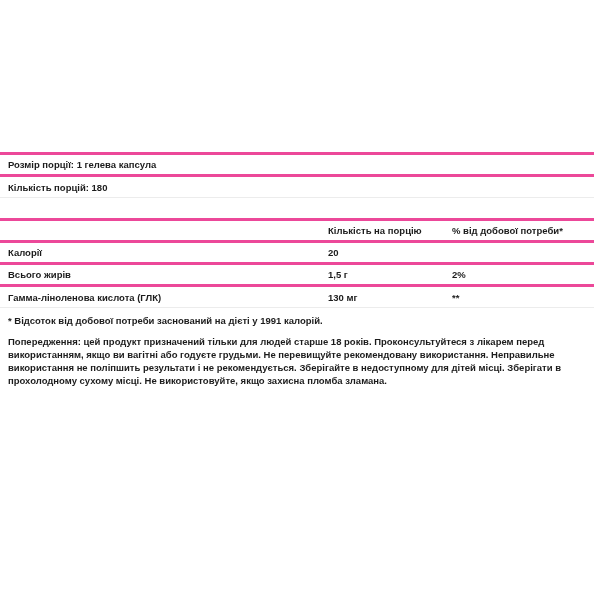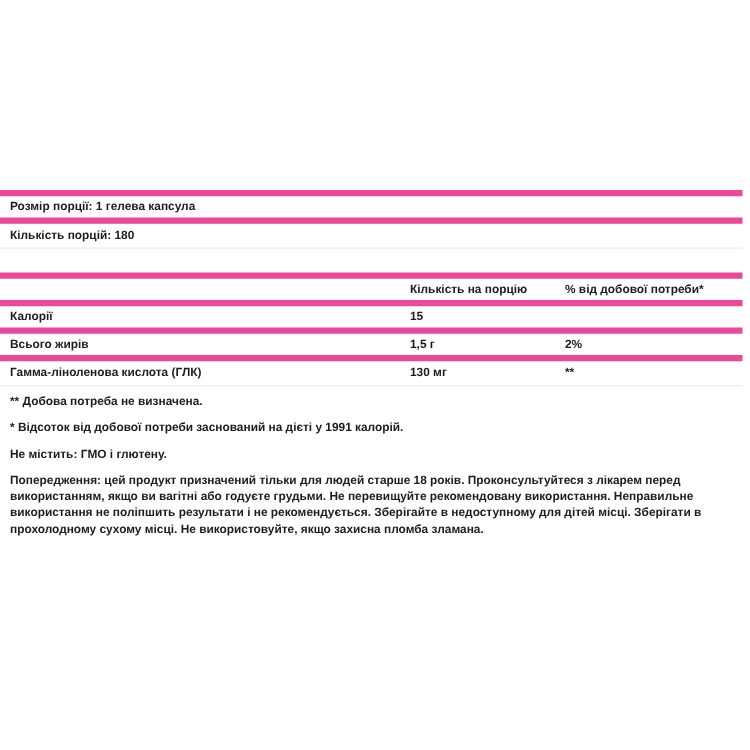--- a/index.html
+++ b/index.html
@@ -19,21 +19,21 @@
       top: 152px;
       width: 594px;
     }
     .info-table {
       width: 594px;
       border-collapse: collapse;
     }
     .info-table td {
       height: 22px;
       padding: 0 0 0 8px;
-      border-top: 5px solid #ec4899;
+      border-top: 3px solid #ec4899;
       vertical-align: middle;
       white-space: nowrap;
     }
     .info-table tr.last td { border-bottom: 1px solid #ececec; }
     .spacer td { border-top: none; height: 22px; }
     .col1 { width: 320px; }
     .col2 { width: 124px; }
     .col3 { width: 150px; }
     .notes {
       padding: 0 8px;
@@ -62,35 +62,33 @@
     <tr class="spacer">
       <td colspan="3" style="border-top:1px solid #ececec;"></td>
     </tr>
     <tr>
       <td class="col1"></td>
       <td class="col2">Кількість на порцію</td>
       <td class="col3">% від добової потреби*</td>
     </tr>
     <tr>
       <td class="col1">Калорії</td>
-      <td class="col2">15</td>
+      <td class="col2">20</td>
       <td class="col3"></td>
     </tr>
     <tr>
       <td class="col1">Всього жирів</td>
       <td class="col2">1,5 г</td>
       <td class="col3">2%</td>
     </tr>
     <tr class="last">
       <td class="col1">Гамма-ліноленова кислота (ГЛК)</td>
       <td class="col2">130 мг</td>
       <td class="col3">**</td>
     </tr>
   </tbody>
     </table>
 
   <div class="notes">
-    <p>** Добова потреба не визначена.</p>
     <p>* Відсоток від добової потреби заснований на дієті у 1991 калорій.</p>
-    <p>Не містить: ГМО і глютену.</p>
     <p class="warn">Попередження: цей продукт призначений тільки для людей старше 18 років. Проконсультуйтеся з лікарем перед використанням, якщо ви вагітні або годуєте грудьми. Не перевищуйте рекомендовану використання. Неправильне використання не поліпшить результати і не рекомендується. Зберігайте в недоступному для дітей місці. Зберігати в прохолодному сухому місці. Не використовуйте, якщо захисна пломба зламана.</p>
   </div>
 </div>
 
 </body></html>

